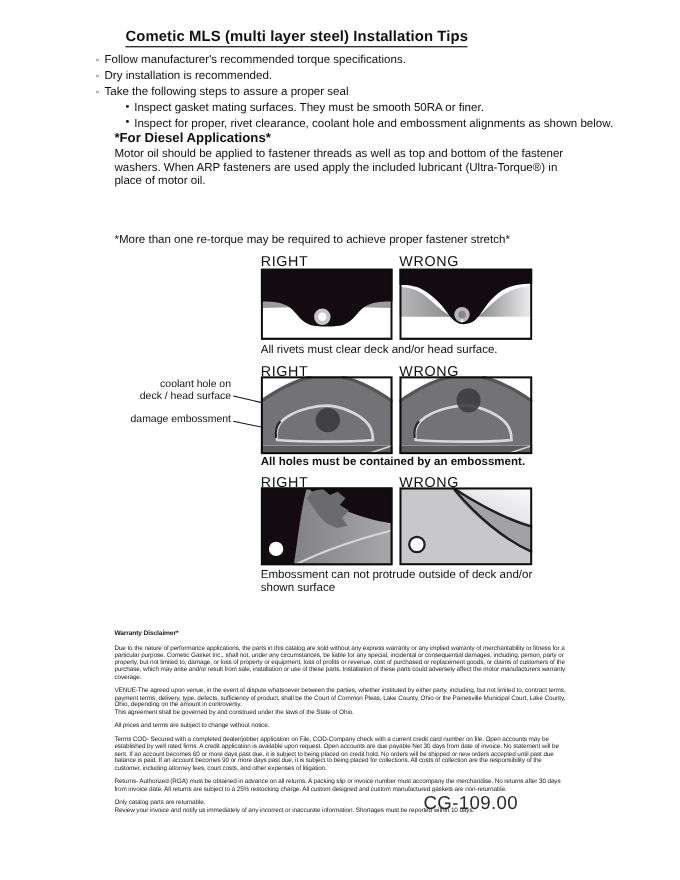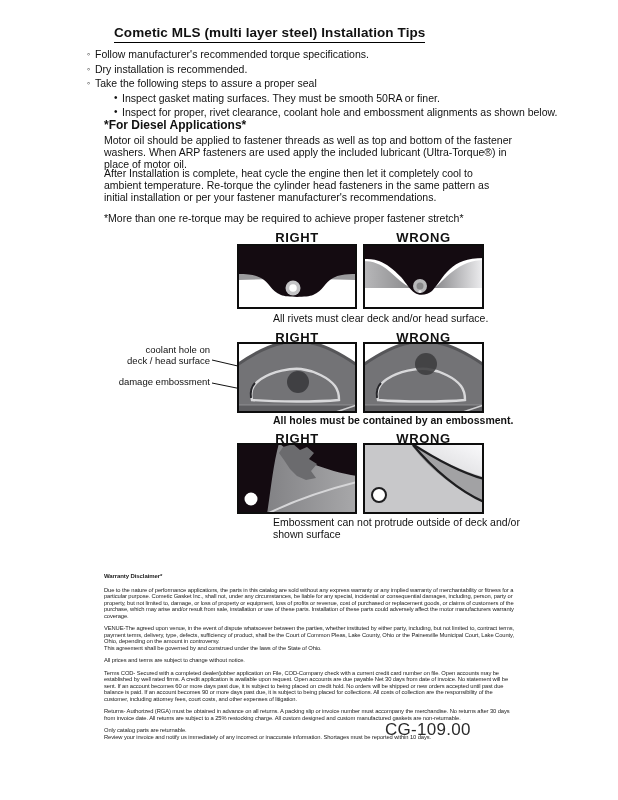--- a/index.html
+++ b/index.html
@@ -12,22 +12,22 @@
     left:114px;top:25px;font-size:13.5px;font-weight:bold;
     border-bottom:1.6px solid #000;padding-bottom:2px;letter-spacing:.1px;
   }
   .bullets{left:87px;top:47px;font-size:10.5px;line-height:14.6px;}
   .bullet-row{display:flex;}
   .bullet-marker{width:8px;font-size:9px;line-height:14.6px;}
   .sub{margin-left:27px;}
   .sub .bullet-marker{font-size:10px;}
   .diesel-heading{left:104px;top:118px;font-size:12px;font-weight:bold;}
   .body-para{left:104px;font-size:10.5px;line-height:12px;width:408px;}
-  .rw-label{font-size:13px;font-weight:700;letter-spacing:.6px;text-align:center;}
-  .caption{font-size:10.5px;line-height:12px;margin-left:36px;}
+  .rw-label{font-size:13px;font-weight:400;letter-spacing:.6px;text-align:left;}
+  .caption{font-size:10.5px;line-height:12px;}
   .diagram{position:absolute;}
   .diagram svg{display:block;}
   .side-label{font-size:9.5px;line-height:11px;text-align:right;width:100px;}
   .legal{left:104px;top:573px;width:414px;font-size:5.8px;line-height:6.5px;letter-spacing:-.1px;color:#222;}
   .legal p{margin:0 0 6px 0;}
   .legal .lh{font-weight:bold;margin-bottom:7px;font-size:6px;}
   .footer-code{left:385px;top:720px;font-size:17px;color:#2a2a2a;letter-spacing:.3px;}
 </style>
 </head>
 <body>
@@ -54,21 +54,20 @@
       <span>Inspect gasket mating surfaces.  They must be smooth 50RA or finer.</span>
     </div>
     <div class="bullet-row sub">
       <span class="bullet-marker">•</span>
       <span>Inspect for proper, rivet clearance, coolant hole and embossment alignments as shown below.</span>
     </div>
   </div>
 
   <div class="abs diesel-heading">*For Diesel Applications*</div>
   <div class="abs body-para" style="top:134px;">Motor oil should be applied to fastener threads as well as top and bottom of the fastener washers. When ARP fasteners are used apply the included lubricant (Ultra-Torque®) in place of motor oil.</div>
-  <div class="abs body-para" style="top:167px;">After Installation is complete, heat cycle the engine then let it completely cool to ambient temperature. Re-torque the cylinder head fasteners in the same pattern as initial installation or per your fastener manufacturer's recommendations.</div>
   <div class="abs body-para" style="top:212px;">*More than one re-torque may be required to achieve proper fastener stretch*</div>
 
   <div class="abs rw-label" style="left:237px;top:230px;width:120px;">RIGHT</div>
   <div class="abs rw-label" style="left:363px;top:230px;width:121px;">WRONG</div>
 
   <div class="diagram" style="left:237px;top:244px;">
     <svg width="120" height="65" viewBox="0 0 120 65">
       <rect width="120" height="65" fill="#ffffff"></rect>
       <polygon points="2,27 36,31 36,35 2,36" fill="#9b9b9d"></polygon>
       <polygon points="118,27 84,31 84,35 118,36" fill="#9b9b9d"></polygon>

